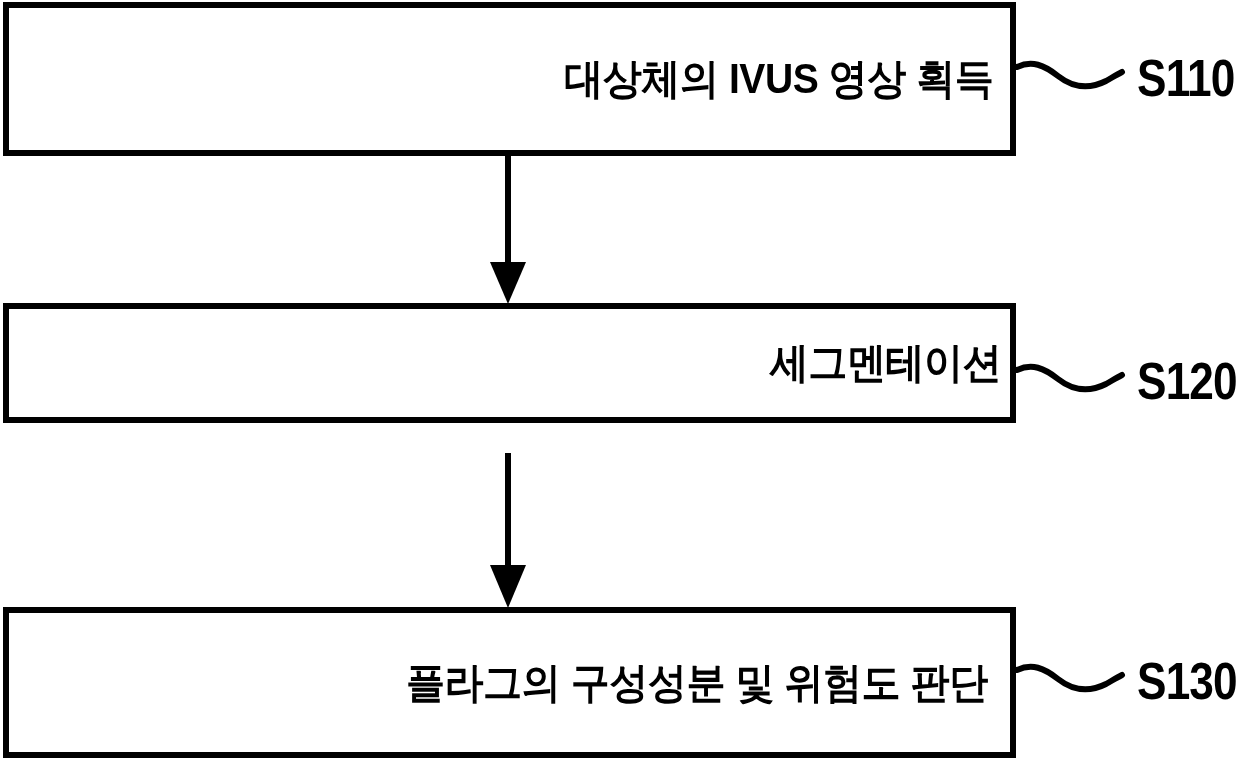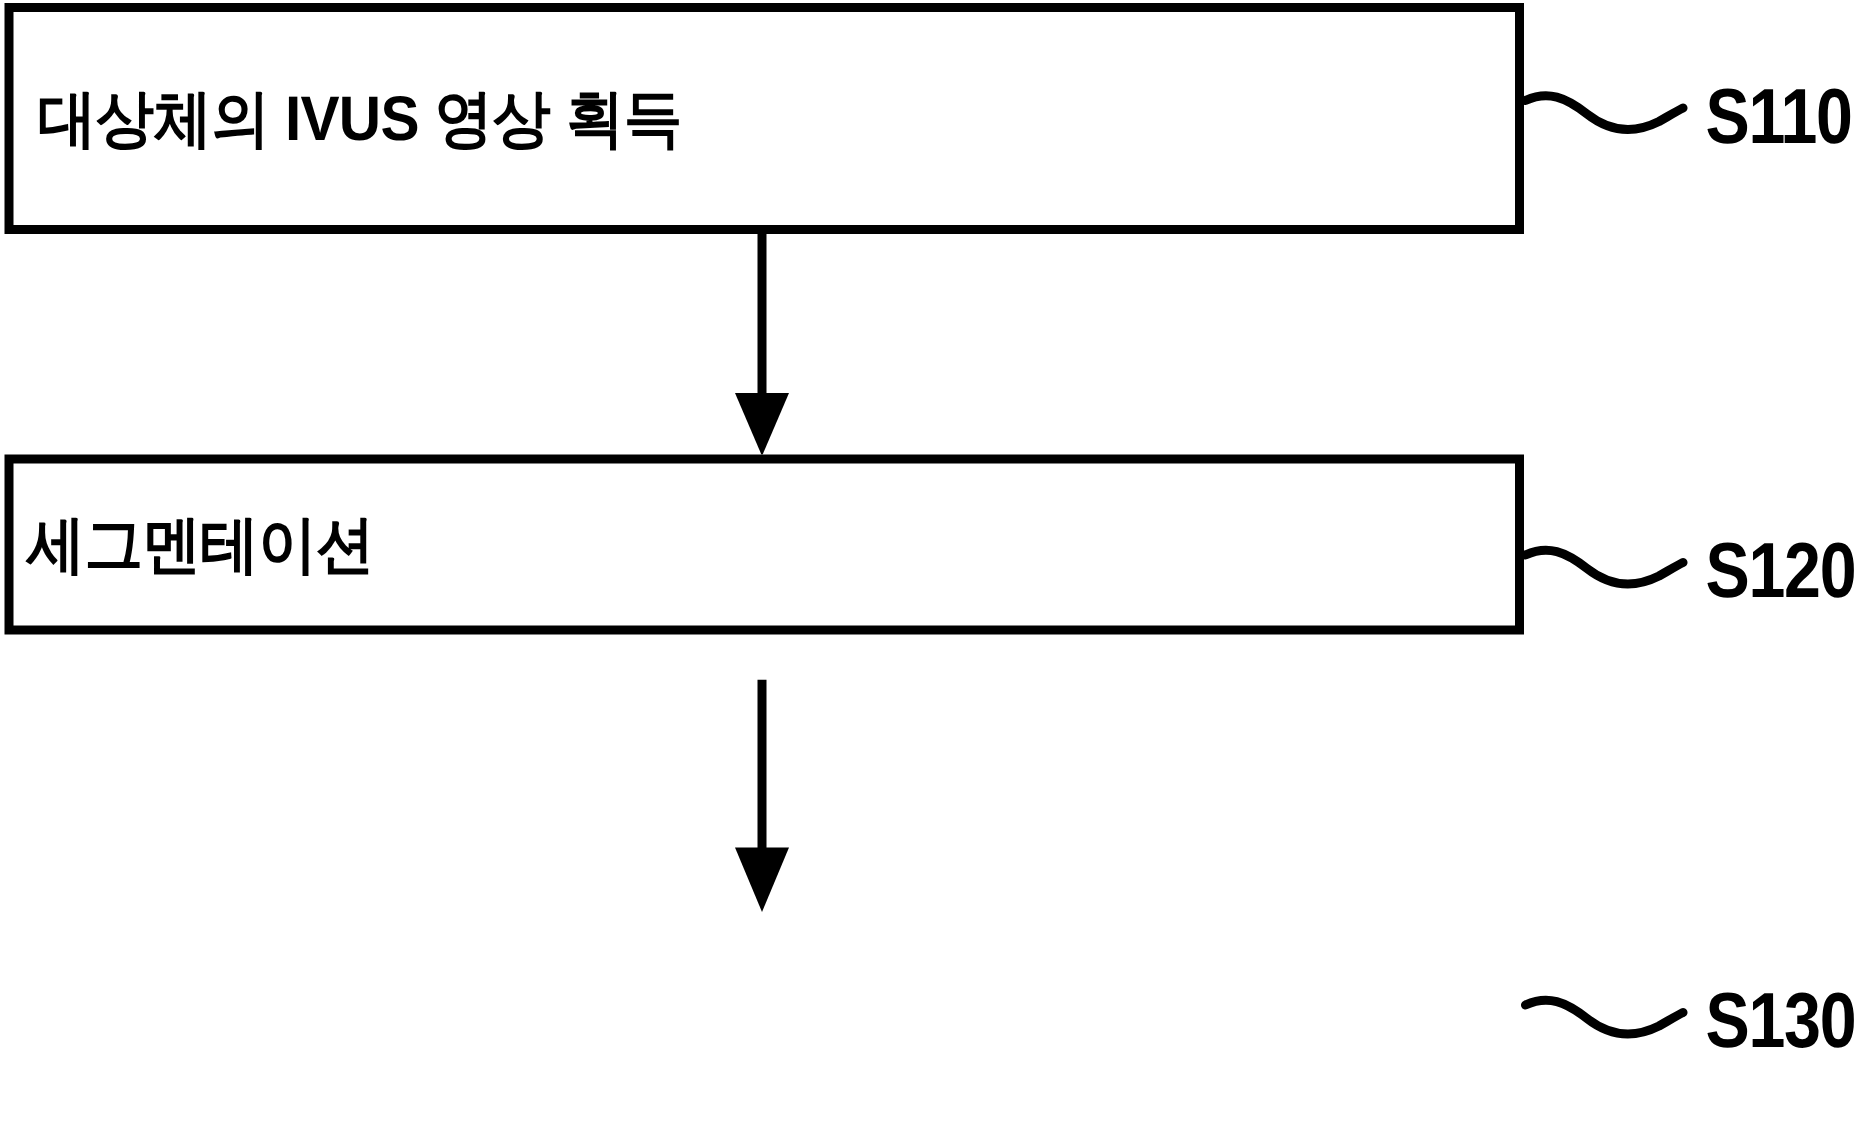--- a/index.html
+++ b/index.html
@@ -17,21 +17,21 @@
     background: #ffffff;
     overflow: hidden;
   }
   .flow-box {
     position: absolute;
     box-sizing: border-box;
     border: 6px solid #000000;
     background: #ffffff;
     display: flex;
     align-items: center;
-    justify-content: flex-start;
+    justify-content: flex-end;
   }
   .flow-box-label {
     font-family: "Liberation Sans", sans-serif;
     font-weight: bold;
     color: #000000;
     letter-spacing: -0.5px;
     white-space: nowrap;
     transform: scaleX(0.93);
     text-align: center;
   }
@@ -129,20 +129,23 @@
   </div>
   <span class="ref-text" id="ref-label-2">S120</span>
 
   <div class="connector-arrow" id="arrow-2">
     <svg width="80" height="157" viewBox="0 0 80 157" fill="none" xmlns="http://www.w3.org/2000/svg">
       <line x1="38" y1="0" x2="38" y2="118" stroke="#000000" stroke-width="6"></line>
       <polygon points="20,112 56,112 38,155" fill="#000000"></polygon>
     </svg>
   </div>
 
+  <div class="flow-box" id="box-3">
+    <span class="flow-box-label">플라그의 구성성분 및 위험도 판단</span>
+  </div>
 
   <div class="ref-callout" id="callout-3">
     <svg width="120" height="60" viewBox="0 0 120 60" fill="none" xmlns="http://www.w3.org/2000/svg">
       <path d="M7 22 C 22 15, 34 20, 48 31 C 62 42, 78 45, 96 36 C 103 32, 108 29, 112 27" stroke="#000000" stroke-width="6" stroke-linecap="round" fill="none"></path>
     </svg>
   </div>
   <span class="ref-text" id="ref-label-3">S130</span>
 
 </div>
 

